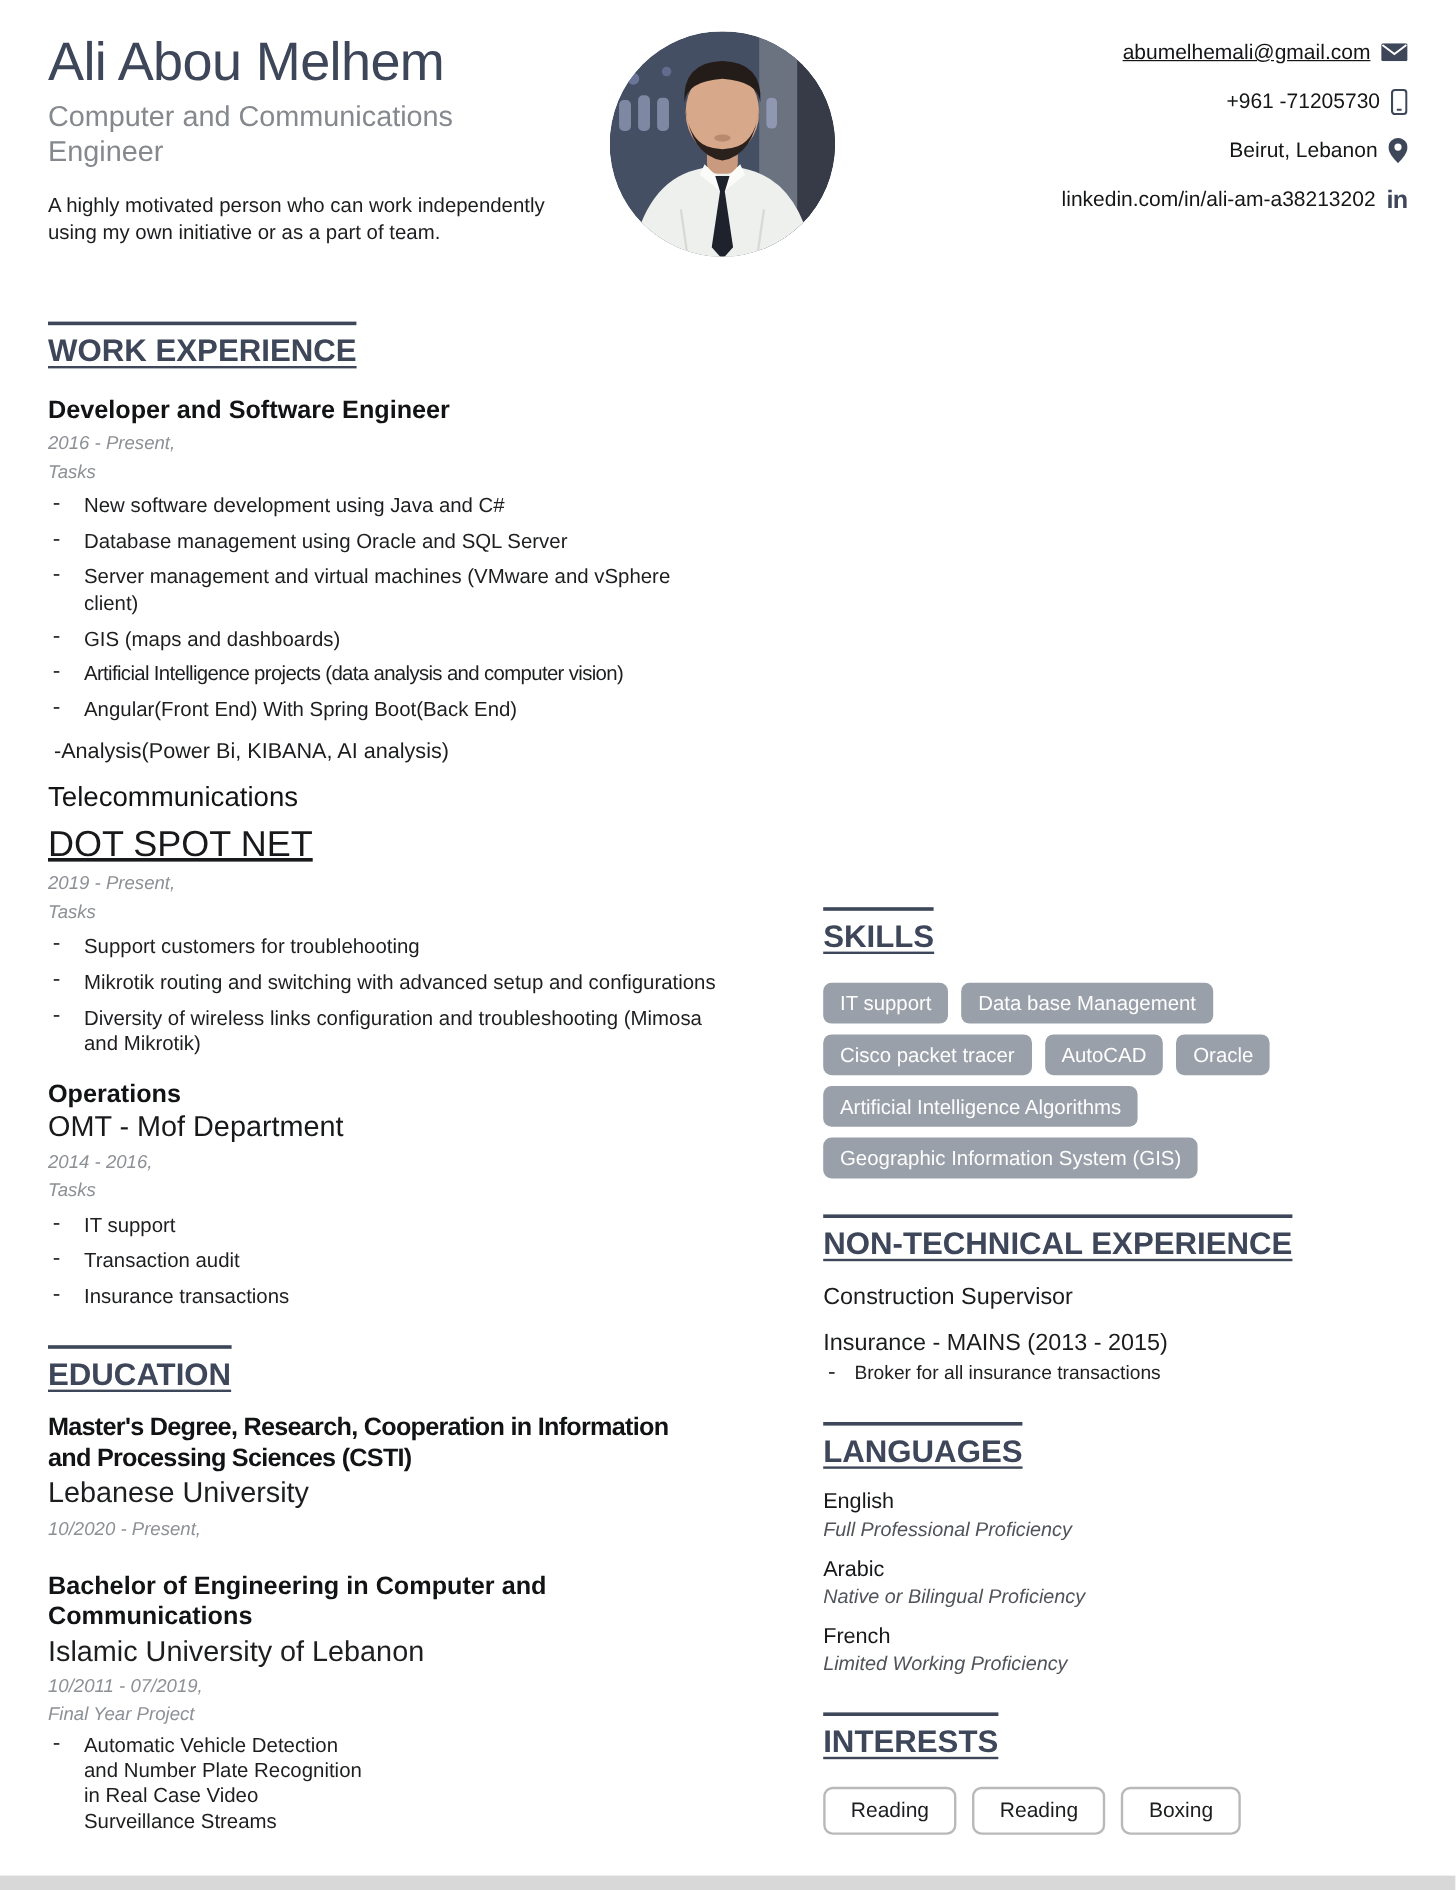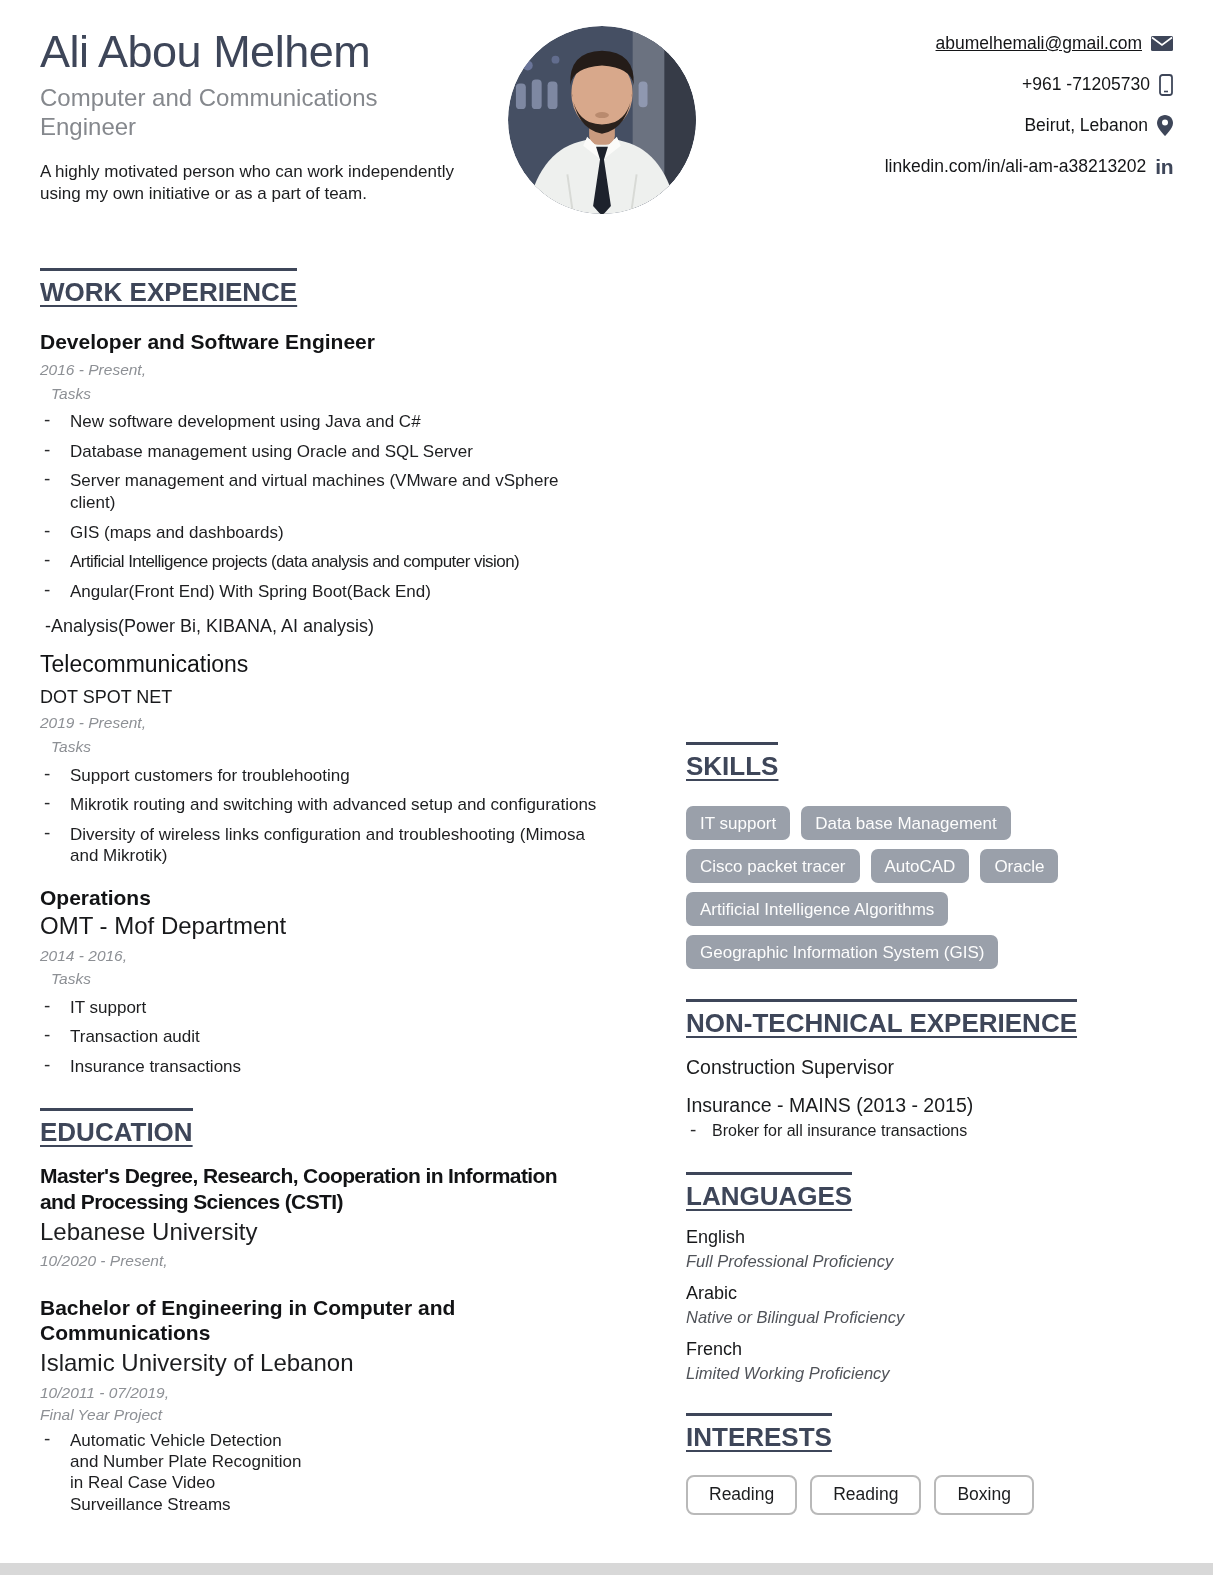--- a/index.html
+++ b/index.html
@@ -41,25 +41,25 @@
   ul.bullets { list-style:none; margin:3px 0 0; padding:0; }
   .bullets li { position:relative; padding-left:30px; font-size:17px; line-height:1.27; margin-top:8px; max-width:562px; }
   .bullets li::before { content:"-"; position:absolute; left:4px; top:-3px; font-size:19px; font-weight:400; color:#2a2b2d; }
   .bullets li.tight { letter-spacing:-0.55px; }
 
   
   .job { margin-top:22px; }
   .job-title { font-size:21px; font-weight:700; color:#121315; line-height:1.15; }
   .job-company { font-size:24px; line-height:1.15; margin-top:6px; color:#18191b; }
   .job-dates { margin-top:7px; }
-  .tasks-label { margin-top:5px;margin-left:11px; }
+  .tasks-label { margin-top:5px; }
   .job-note { font-size:18px; margin-top:14px; padding-left:5px; color:#1c1d1f; }
   #jobs .job:nth-child(2) { margin-top:14px; }
   #jobs .job:nth-child(2) .job-title { font-weight:400; font-size:23px; }
-  #jobs .job:nth-child(2) .job-company { font-size:18px; margin-top:9px; }
+  #jobs .job:nth-child(2) .job-company { font-size:30px; margin-top:9px;text-decoration:underline; }
   #jobs .job:nth-child(3) { margin-top:19px; }
   #jobs .job:nth-child(3) .job-company { margin-top:2px; }
 
   
   .section-education { margin-top:30px; }
   .edu { margin-top:16px; }
   .edu:nth-child(2) { margin-top:24px; }
   .edu-degree { font-size:21px; font-weight:700; line-height:1.22; max-width:520px; color:#121315; }
   #schools .edu:nth-child(1) .edu-degree { letter-spacing:-0.6px; }
   .edu-school { font-size:24px; margin-top:3px; line-height:1.15; }

